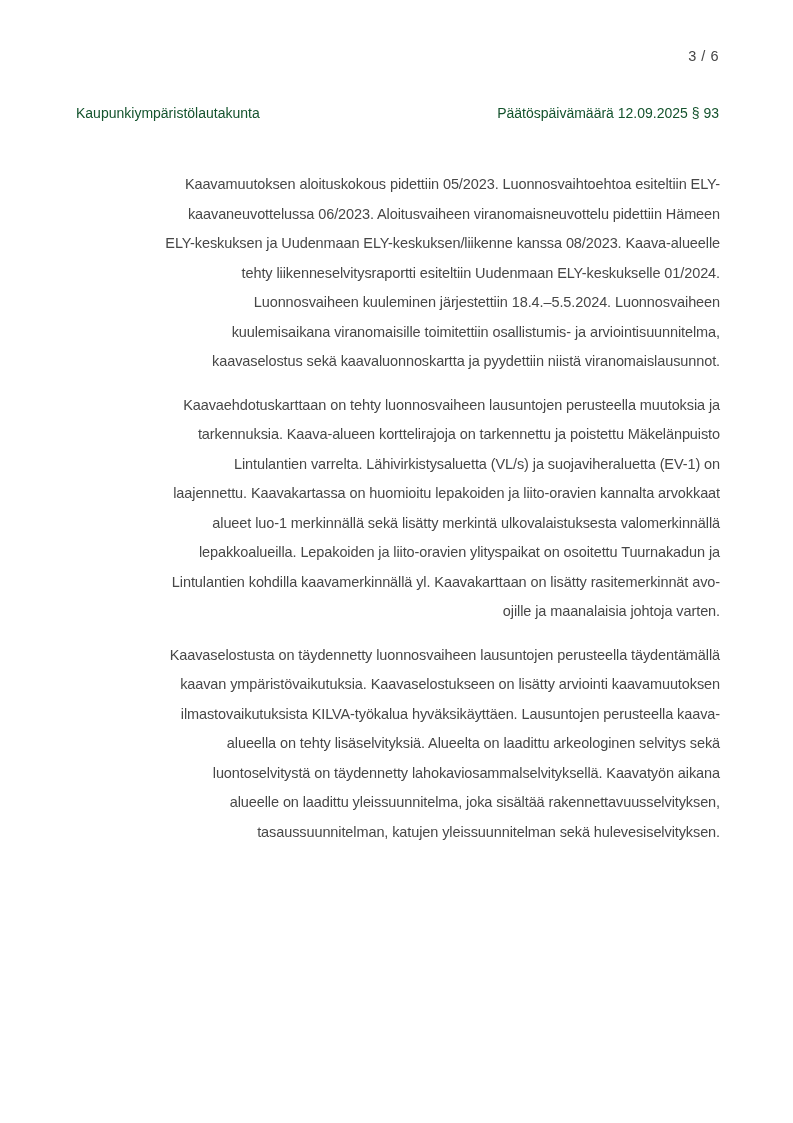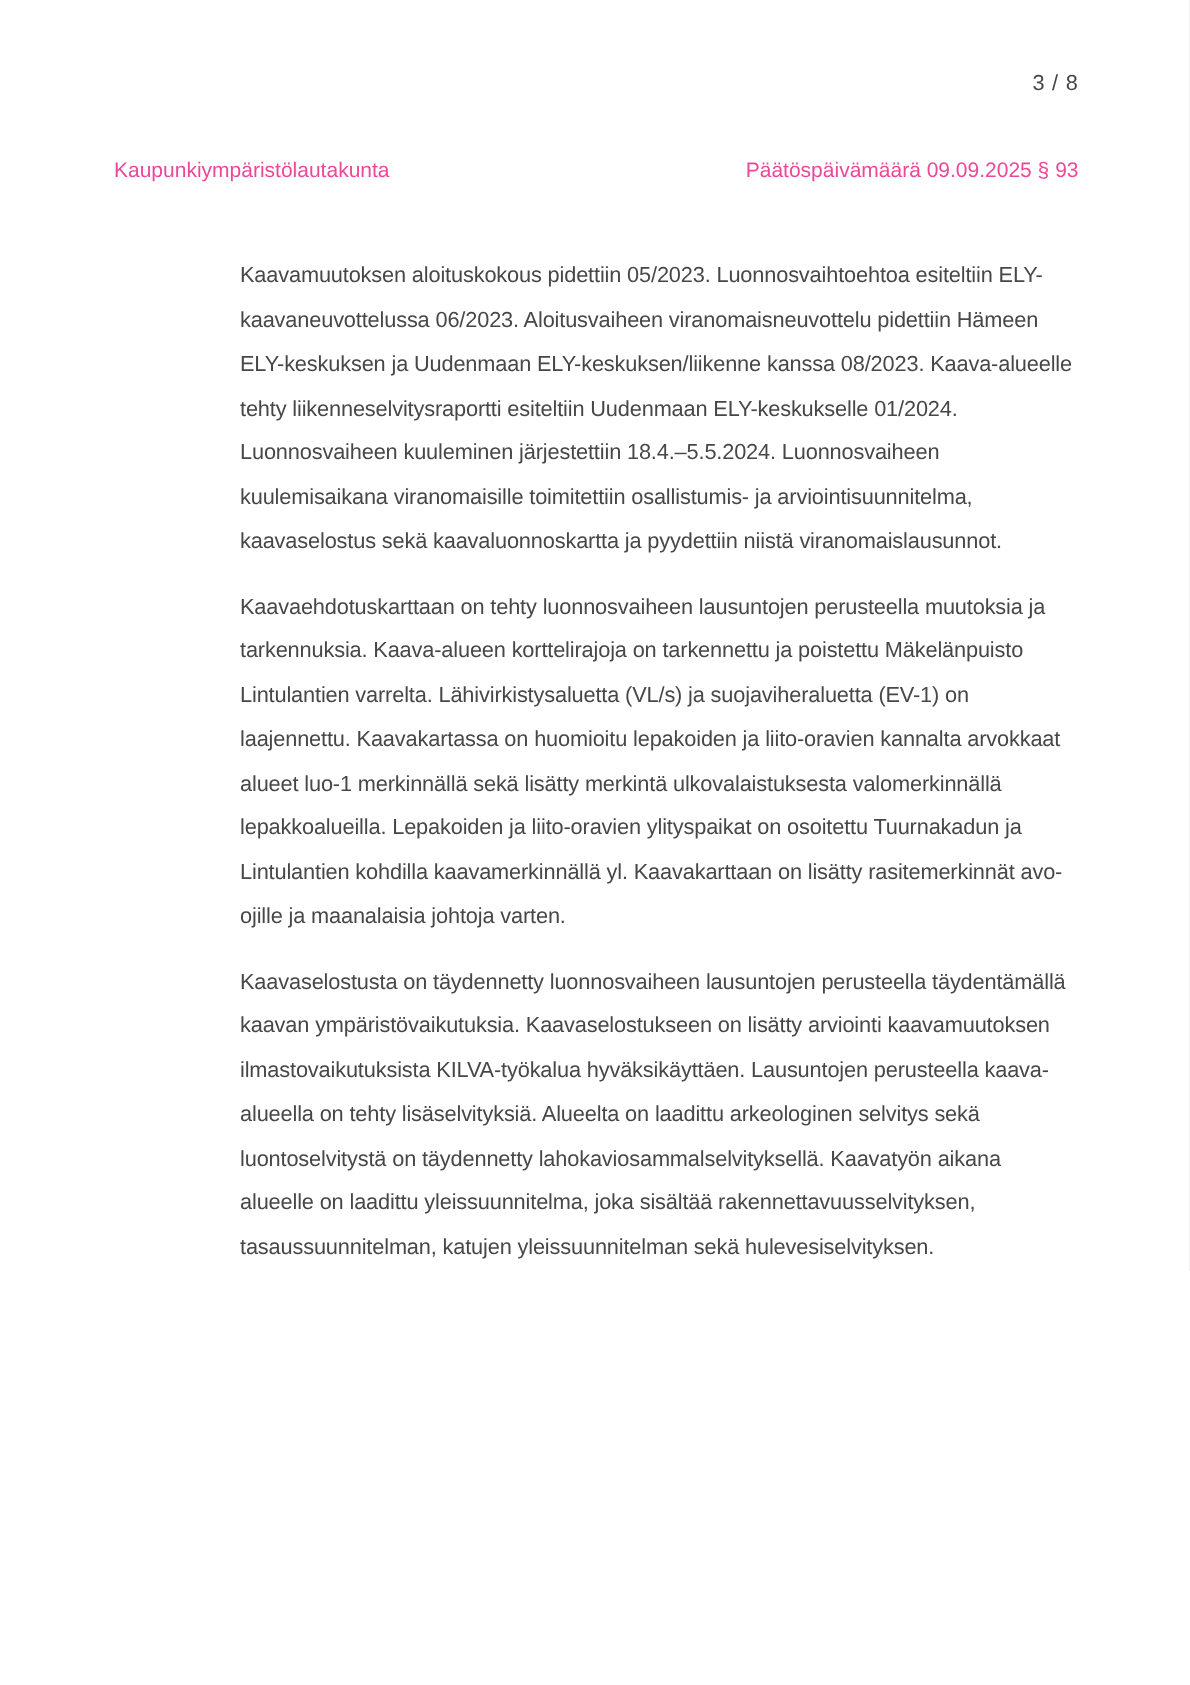--- a/index.html
+++ b/index.html
@@ -38,55 +38,56 @@
   }
   .header-row {
     position: absolute;
     top: 105px;
     left: 76px;
     right: 74px;
     display: flex;
     justify-content: space-between;
     align-items: flex-start;
     font-size: 14px;
-    color: #ec4899;
+    color: #14532d;
     gap: 32px;
   }
   .doc-body {
     position: absolute;
     top: 170px;
     left: 160px;
     width: 560px;
     font-size: 14.5px;
     line-height: 29.5px;
     color: var(--body-text);
     letter-spacing: -0.1px;
   }
   .doc-body p {
     margin: 0 0 14px 0;
+    text-align: right;
   }
   .section-heading {
     font-size: 14.5px;
     font-weight: bold;
     color: var(--heading-text);
     margin-top: 18px;
     letter-spacing: 0;
   }
 </style>
 </head>
 <body>
 
 <div class="page">
 
 
-  <div class="page-number">3 / 8</div>
+  <div class="page-number">3 / 6</div>
 
   <div class="header-row">
     <span>Kaupunkiympäristölautakunta</span>
-    <span>Päätöspäivämäärä 09.09.2025 § 93</span>
+    <span>Päätöspäivämäärä 12.09.2025 § 93</span>
   </div>
 
   <div class="doc-body">
     <p>Kaavamuutoksen aloituskokous pidettiin 05/2023. Luonnosvaihtoehtoa esiteltiin ELY-kaavaneuvottelussa 06/2023. Aloitusvaiheen viranomaisneuvottelu pidettiin Hämeen ELY-keskuksen ja Uudenmaan ELY-keskuksen/liikenne kanssa 08/2023. Kaava-alueelle tehty liikenneselvitysraportti esiteltiin Uudenmaan ELY-keskukselle 01/2024. Luonnosvaiheen kuuleminen järjestettiin 18.4.–5.5.2024. Luonnosvaiheen kuulemisaikana viranomaisille toimitettiin osallistumis- ja arviointisuunnitelma, kaavaselostus sekä kaavaluonnoskartta ja pyydettiin niistä viranomaislausunnot.</p>
     <p>Kaavaehdotuskarttaan on tehty luonnosvaiheen lausuntojen perusteella muutoksia ja tarkennuksia. Kaava-alueen korttelirajoja on tarkennettu ja poistettu Mäkelänpuisto Lintulantien varrelta. Lähivirkistysaluetta (VL/s) ja suojaviheraluetta (EV-1) on laajennettu. Kaavakartassa on huomioitu lepakoiden ja liito-oravien kannalta arvokkaat alueet luo-1 merkinnällä sekä lisätty merkintä ulkovalaistuksesta valomerkinnällä lepakkoalueilla. Lepakoiden ja liito-oravien ylityspaikat on osoitettu Tuurnakadun ja Lintulantien kohdilla kaavamerkinnällä yl. Kaavakarttaan on lisätty rasitemerkinnät avo-ojille ja maanalaisia johtoja varten.</p>
     <p>Kaavaselostusta on täydennetty luonnosvaiheen lausuntojen perusteella täydentämällä kaavan ympäristövaikutuksia. Kaavaselostukseen on lisätty arviointi kaavamuutoksen ilmastovaikutuksista KILVA-työkalua hyväksikäyttäen. Lausuntojen perusteella kaava-alueella on tehty lisäselvityksiä. Alueelta on laadittu arkeologinen selvitys sekä luontoselvitystä on täydennetty lahokaviosammalselvityksellä. Kaavatyön aikana alueelle on laadittu yleissuunnitelma, joka sisältää rakennettavuusselvityksen, tasaussuunnitelman, katujen yleissuunnitelman sekä hulevesiselvityksen.</p>
   </div>
 
 </div>
 

